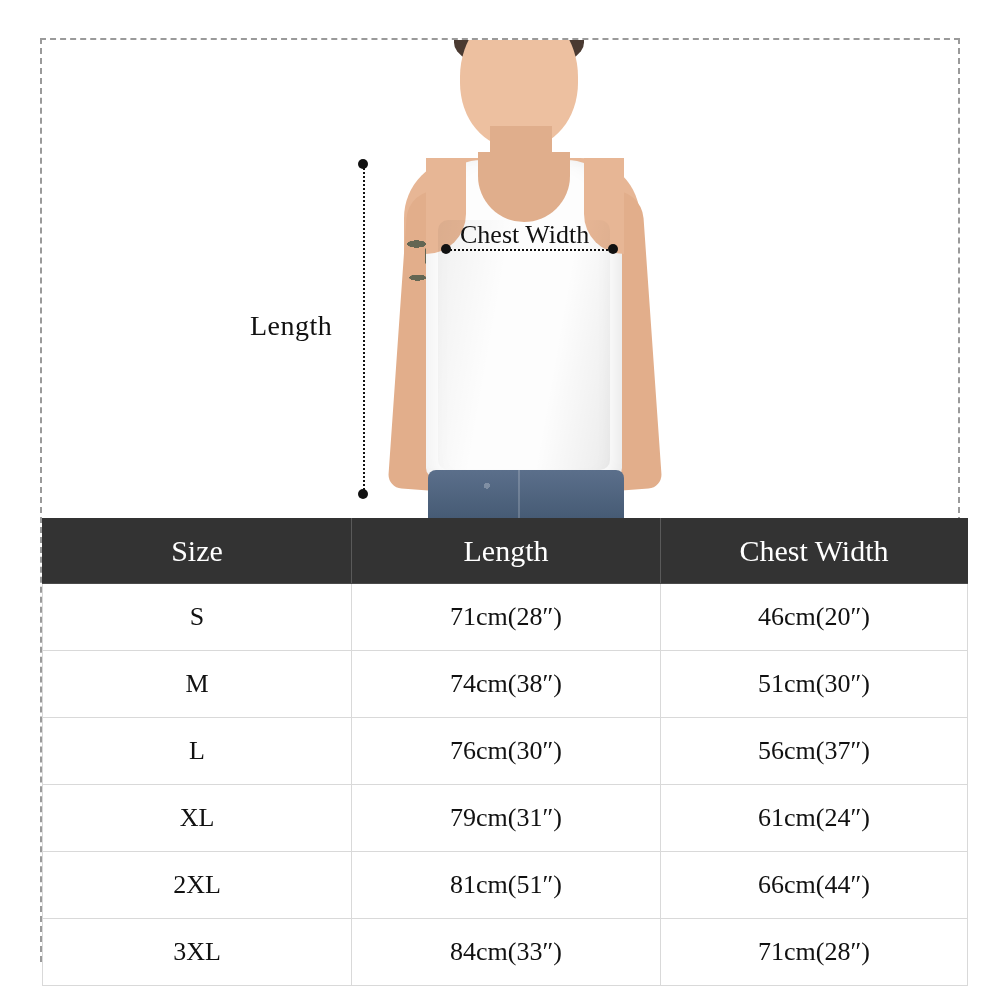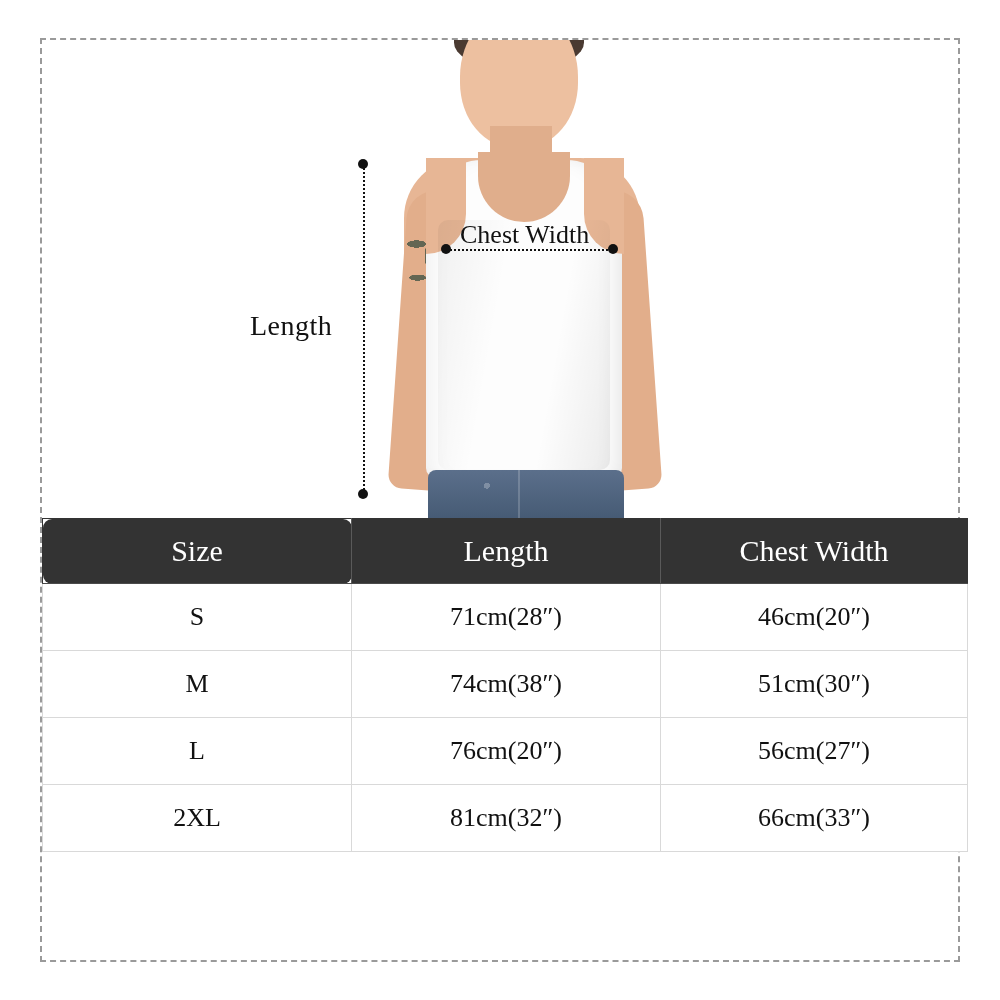--- a/index.html
+++ b/index.html
@@ -255,21 +255,21 @@
   }
   .table thead th {
     background: #333333;
     color: #ffffff;
     font-size: 30px;
     font-weight: normal;
     height: 62px;
     border: 1px solid #333333;
     border-bottom: 1px solid #4a4a4a;
   }
-  .table thead th.col-size { border-right: 1px solid #5a5a5a; border-radius: 9px; }
+  .table thead th.col-size { border-right: 1px solid #5a5a5a; }
   .table thead th.col-length { border-right: 1px solid #5a5a5a; }
   .table tbody td {
     height: 64px;
     font-size: 26px;
     color: #111111;
     background: #ffffff;
   }
   .col-size { width: 306px; }
   .col-length { width: 306px; }
   .col-chest { width: 304px; }
@@ -326,24 +326,34 @@
         <td>71cm(28″)</td>
         <td>46cm(20″)</td>
       </tr>
       <tr>
         <td>M</td>
         <td>74cm(38″)</td>
         <td>51cm(30″)</td>
       </tr>
       <tr>
         <td>L</td>
-        <td>76cm(20″)</td>
-        <td>56cm(27″)</td>
+        <td>76cm(30″)</td>
+        <td>56cm(37″)</td>
+      </tr>
+      <tr>
+        <td>XL</td>
+        <td>79cm(31″)</td>
+        <td>61cm(24″)</td>
       </tr>
       <tr>
         <td>2XL</td>
-        <td>81cm(32″)</td>
-        <td>66cm(33″)</td>
+        <td>81cm(51″)</td>
+        <td>66cm(44″)</td>
+      </tr>
+      <tr>
+        <td>3XL</td>
+        <td>84cm(33″)</td>
+        <td>71cm(28″)</td>
       </tr>
     </tbody>
   </table>
 
 </div>
 
 </body></html>

